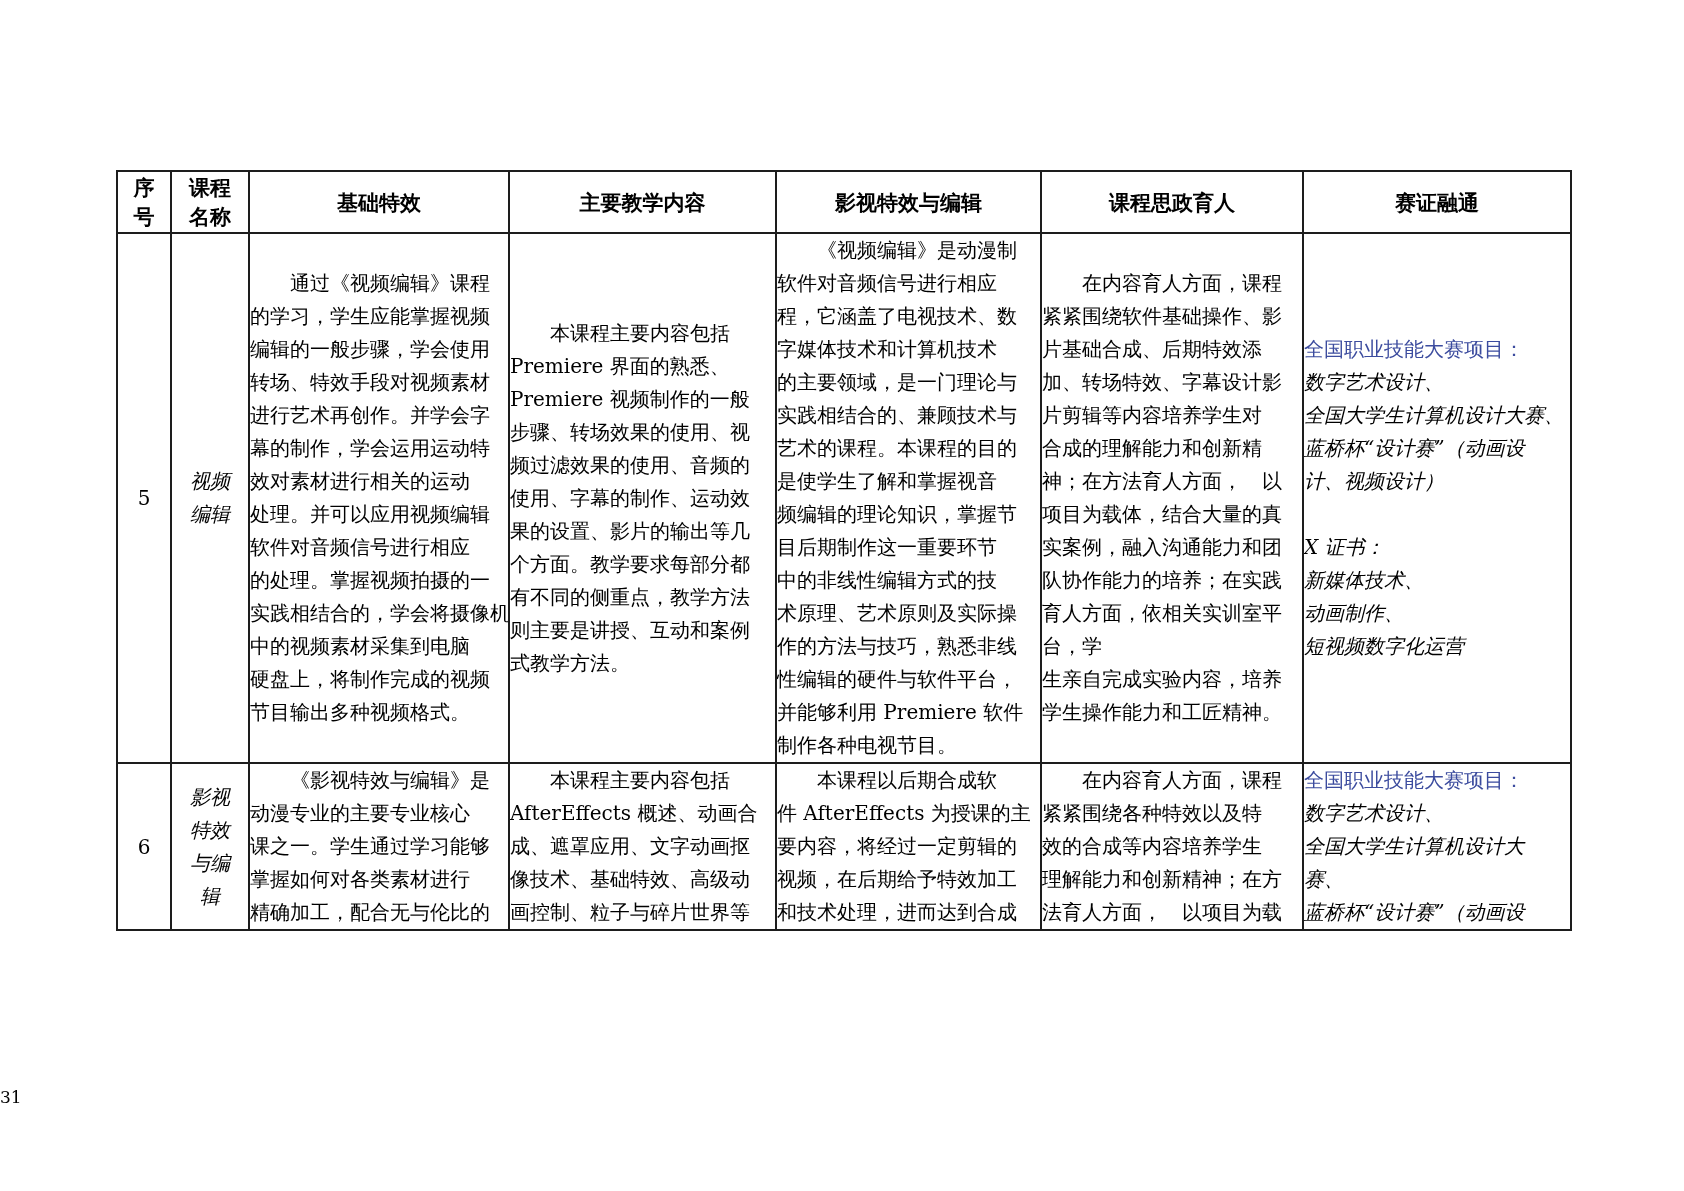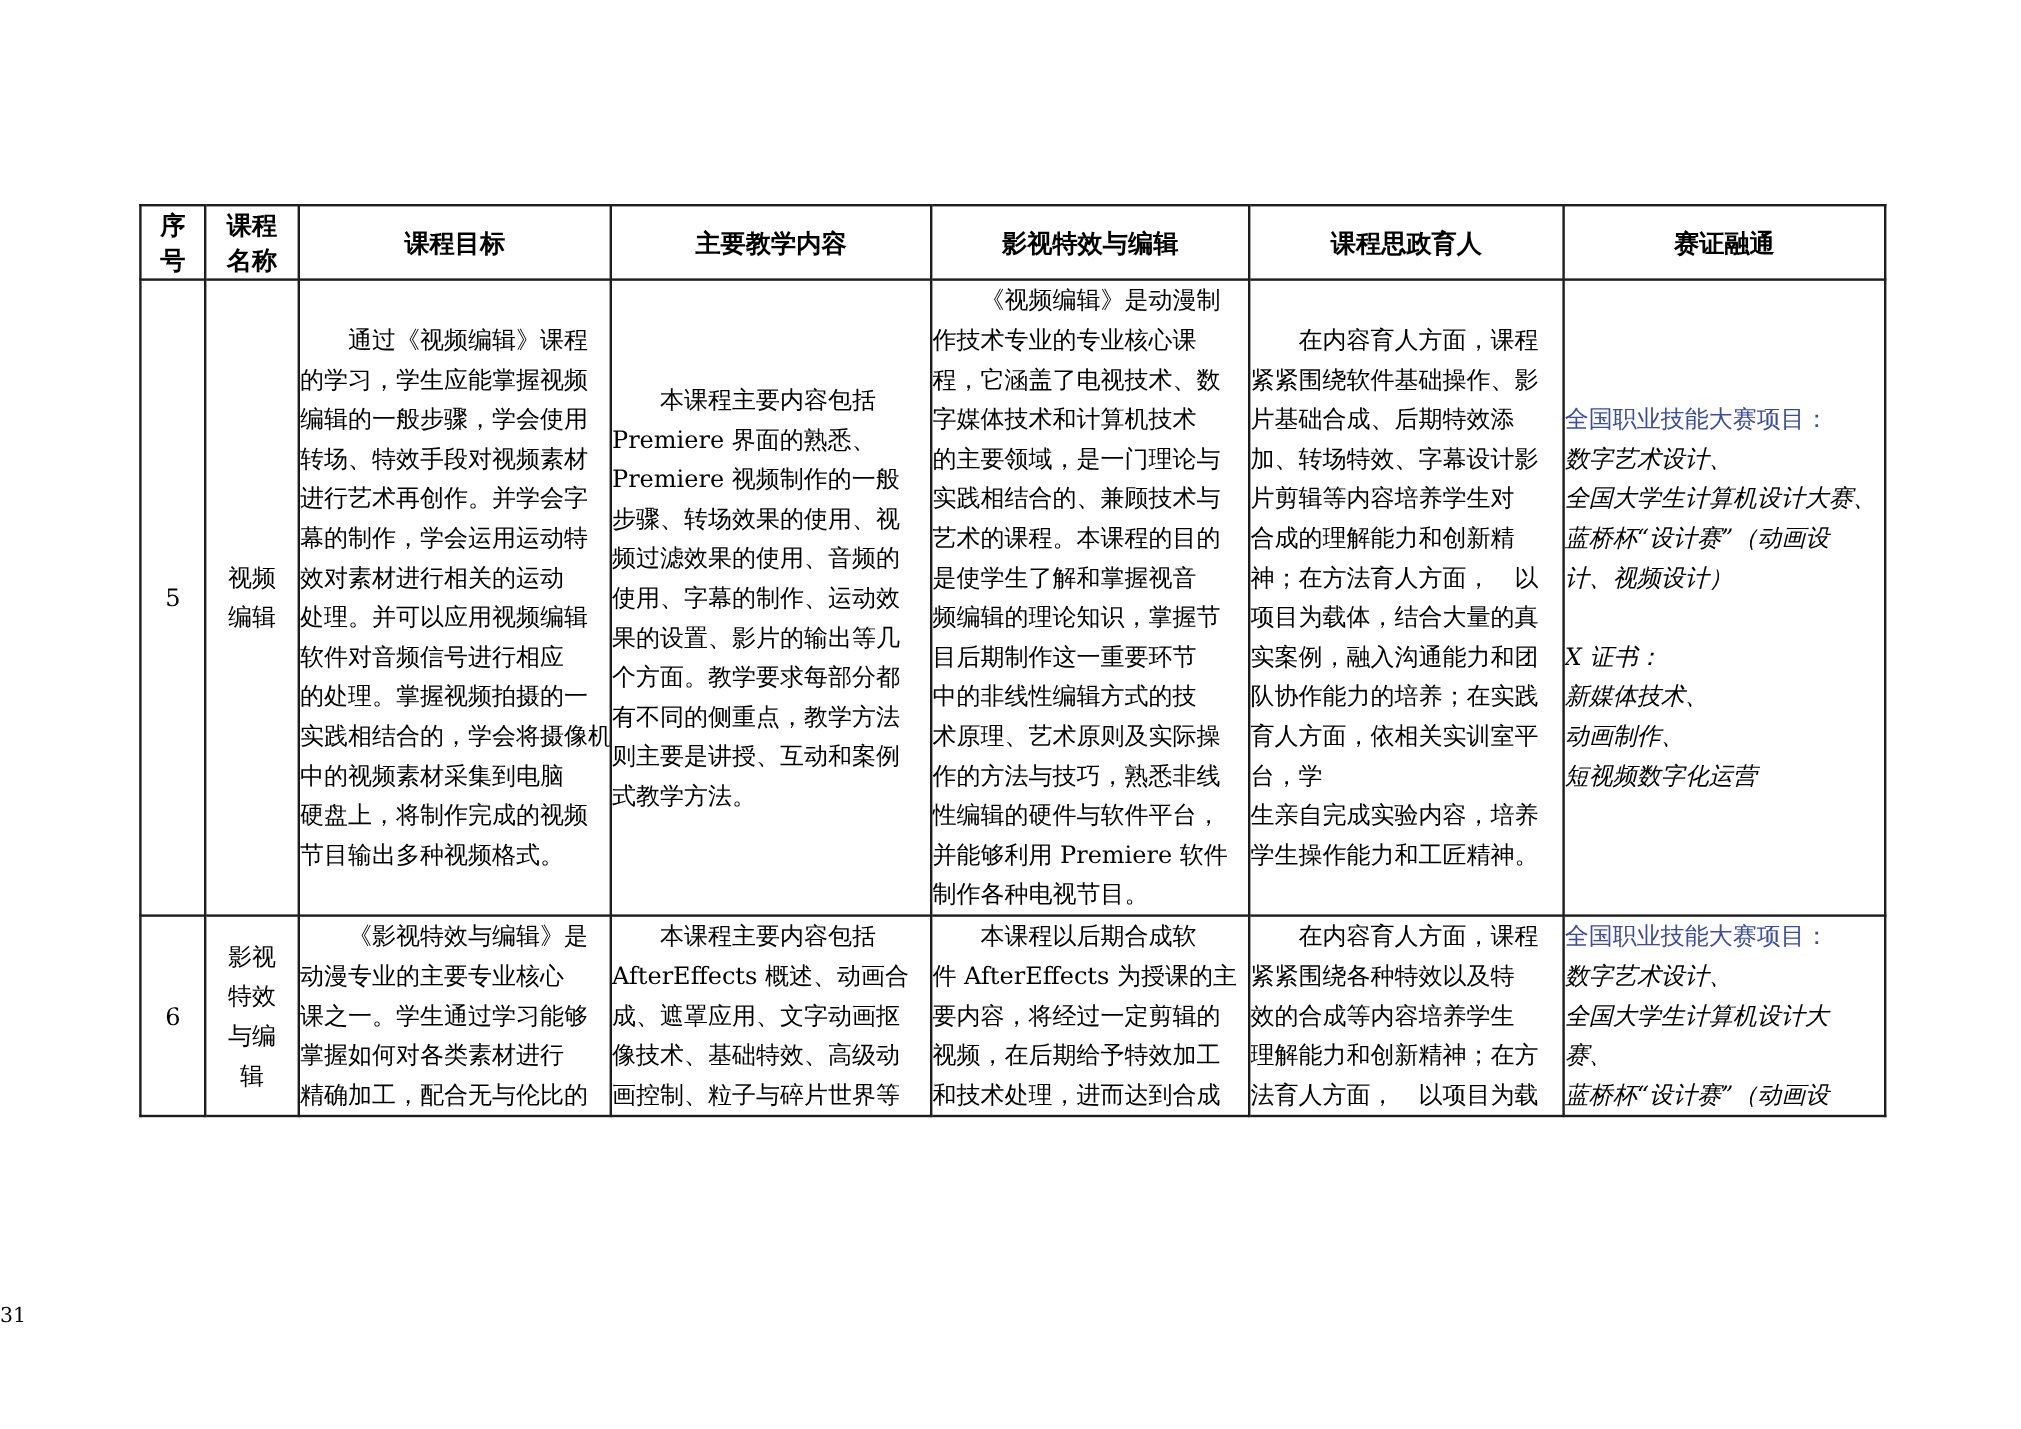--- a/index.html
+++ b/index.html
@@ -48,20 +48,21 @@
   }
   td.c-no {
     text-align: center;
     font-size: 20px;
   }
   td.c-name {
     text-align: center;
     font-size: 20px;
     line-height: 33px;
     white-space: pre;
+    font-style: italic;
   }
   td.c-text {
     font-size: 20px;
     line-height: 33px;
     white-space: pre;
     padding: 0 6px;
     text-align: left;
   }
   td.c-comp {
     font-size: 20px;
@@ -102,21 +103,21 @@
       <col style="width:262px">
       <col style="width:268px">
     </colgroup>
 
     <tbody>
         <tr class="header-row">
       <th class="hcell">序
 号</th>
       <th class="hcell">课程
 名称</th>
-      <th class="hcell">课程目标</th>
+      <th class="hcell">基础特效</th>
       <th class="hcell">主要教学内容</th>
       <th class="hcell">影视特效与编辑</th>
       <th class="hcell">课程思政育人</th>
       <th class="hcell">赛证融通</th>
     </tr>
 
     <tr class="row-main">
       <td class="c-no">5</td>
       <td class="c-name">视频
 编辑</td>
@@ -139,21 +140,21 @@
 Premiere 视频制作的一般
 步骤、转场效果的使用、视
 频过滤效果的使用、音频的
 使用、字幕的制作、运动效
 果的设置、影片的输出等几
 个方面。教学要求每部分都
 有不同的侧重点，教学方法
 则主要是讲授、互动和案例
 式教学方法。</td>
       <td class="c-text">　　《视频编辑》是动漫制
-作技术专业的专业核心课
+软件对音频信号进行相应
 程，它涵盖了电视技术、数
 字媒体技术和计算机技术
 的主要领域，是一门理论与
 实践相结合的、兼顾技术与
 艺术的课程。本课程的目的
 是使学生了解和掌握视音
 频编辑的理论知识，掌握节
 目后期制作这一重要环节
 中的非线性编辑方式的技
 术原理、艺术原则及实际操

